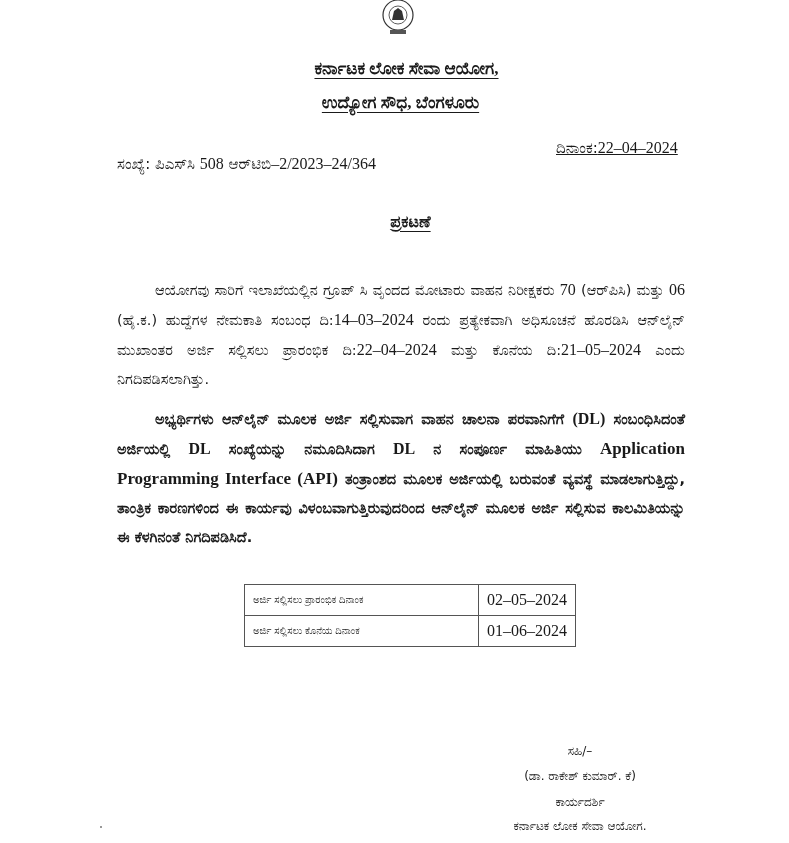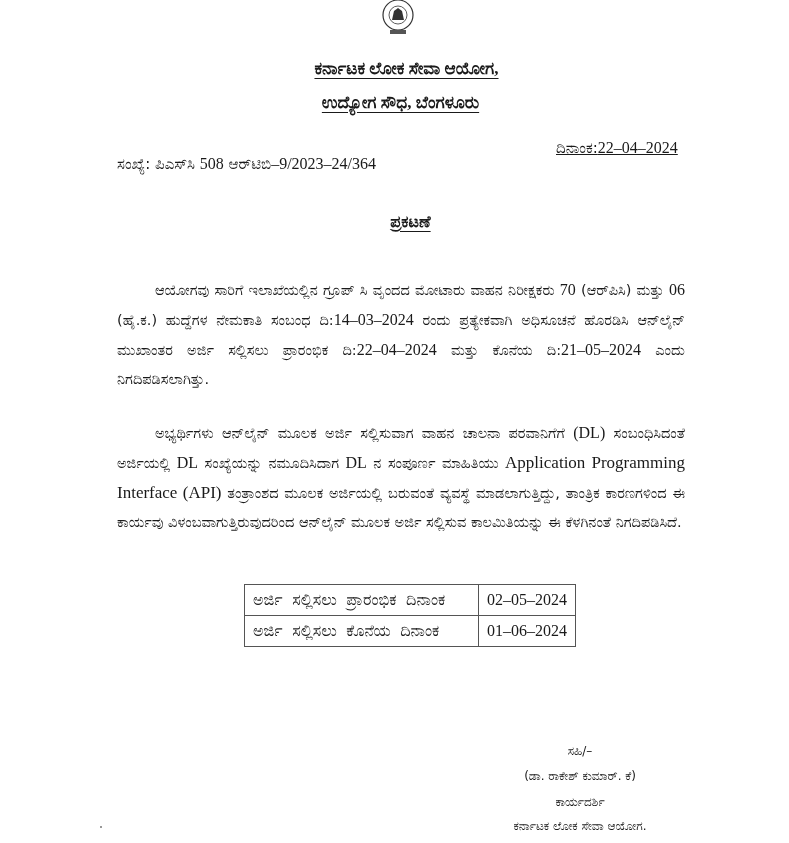--- a/index.html
+++ b/index.html
@@ -33,32 +33,32 @@
       position: absolute; top: 212px; left: 16px; width: 789px; text-align: center;
       font-family: "DejaVu Sans", sans-serif; font-weight: bold; font-size: 16px;
     }
     .notice-title span { text-decoration: underline; text-underline-offset: 4px; }
     .para {
       position: absolute; left: 117px; width: 568px;
       font-family: "DejaVu Sans", sans-serif; font-size: 14.5px;
       line-height: 29px; text-align: justify; text-indent: 38px;
     }
     .p1 { top: 275px; }
-    .p2 { top: 418px; }
+    .p2 { top: 404px; font-weight: bold; }
     .para .num { font-family: "Liberation Serif", serif; font-size: 16px; }
     .para .latin { font-family: "Liberation Serif", serif; font-size: 17px; }
     table.dates {
       position: absolute; left: 244px; top: 584px;
       border-collapse: collapse; font-size: 14px;
     }
     table.dates td {
       border: 1px solid #555; height: 30px; padding: 0 8px;
     }
     table.dates td.label {
-      width: 217px; font-family: Liberation Mono, monospace; font-size: 16px;
+      width: 217px; font-family: Liberation Sans, sans-serif; font-size: 10px;
     }
     table.dates td.value {
       width: 80px; font-family: "Liberation Serif", serif; font-size: 16px;
     }
     .sig {
       position: absolute; left: 460px; width: 240px; text-align: center;
       font-family: "DejaVu Sans", sans-serif; font-size: 12px;
     }
     .s1 { top: 744px; left: 460px; font-size: 12px; }
     .s2 { top: 769px; }
@@ -79,21 +79,21 @@
 </div>
 
 <div class="header h1">
   <span>ಕರ್ನಾಟಕ ಲೋಕ ಸೇವಾ ಆಯೋಗ,</span>
 </div>
 <div class="header h2">
   <span>ಉದ್ಯೋಗ ಸೌಧ, ಬೆಂಗಳೂರು</span>
 </div>
 
 <div class="ref">
-  <span>ಸಂಖ್ಯೆ: ಪಿಎಸ್‌ಸಿ </span><span class="num">508</span><span> ಆರ್‌ಟಿಬಿ</span><span class="num">–9/2023–24/364</span>
+  <span>ಸಂಖ್ಯೆ: ಪಿಎಸ್‌ಸಿ </span><span class="num">508</span><span> ಆರ್‌ಟಿಬಿ</span><span class="num">–2/2023–24/364</span>
 </div>
 
 <div class="date">
   <span>ದಿನಾಂಕ:</span><span class="num">22–04–2024</span>
 </div>
 
 <div class="notice-title">
   <span>ಪ್ರಕಟಣೆ</span>
 </div>
 

